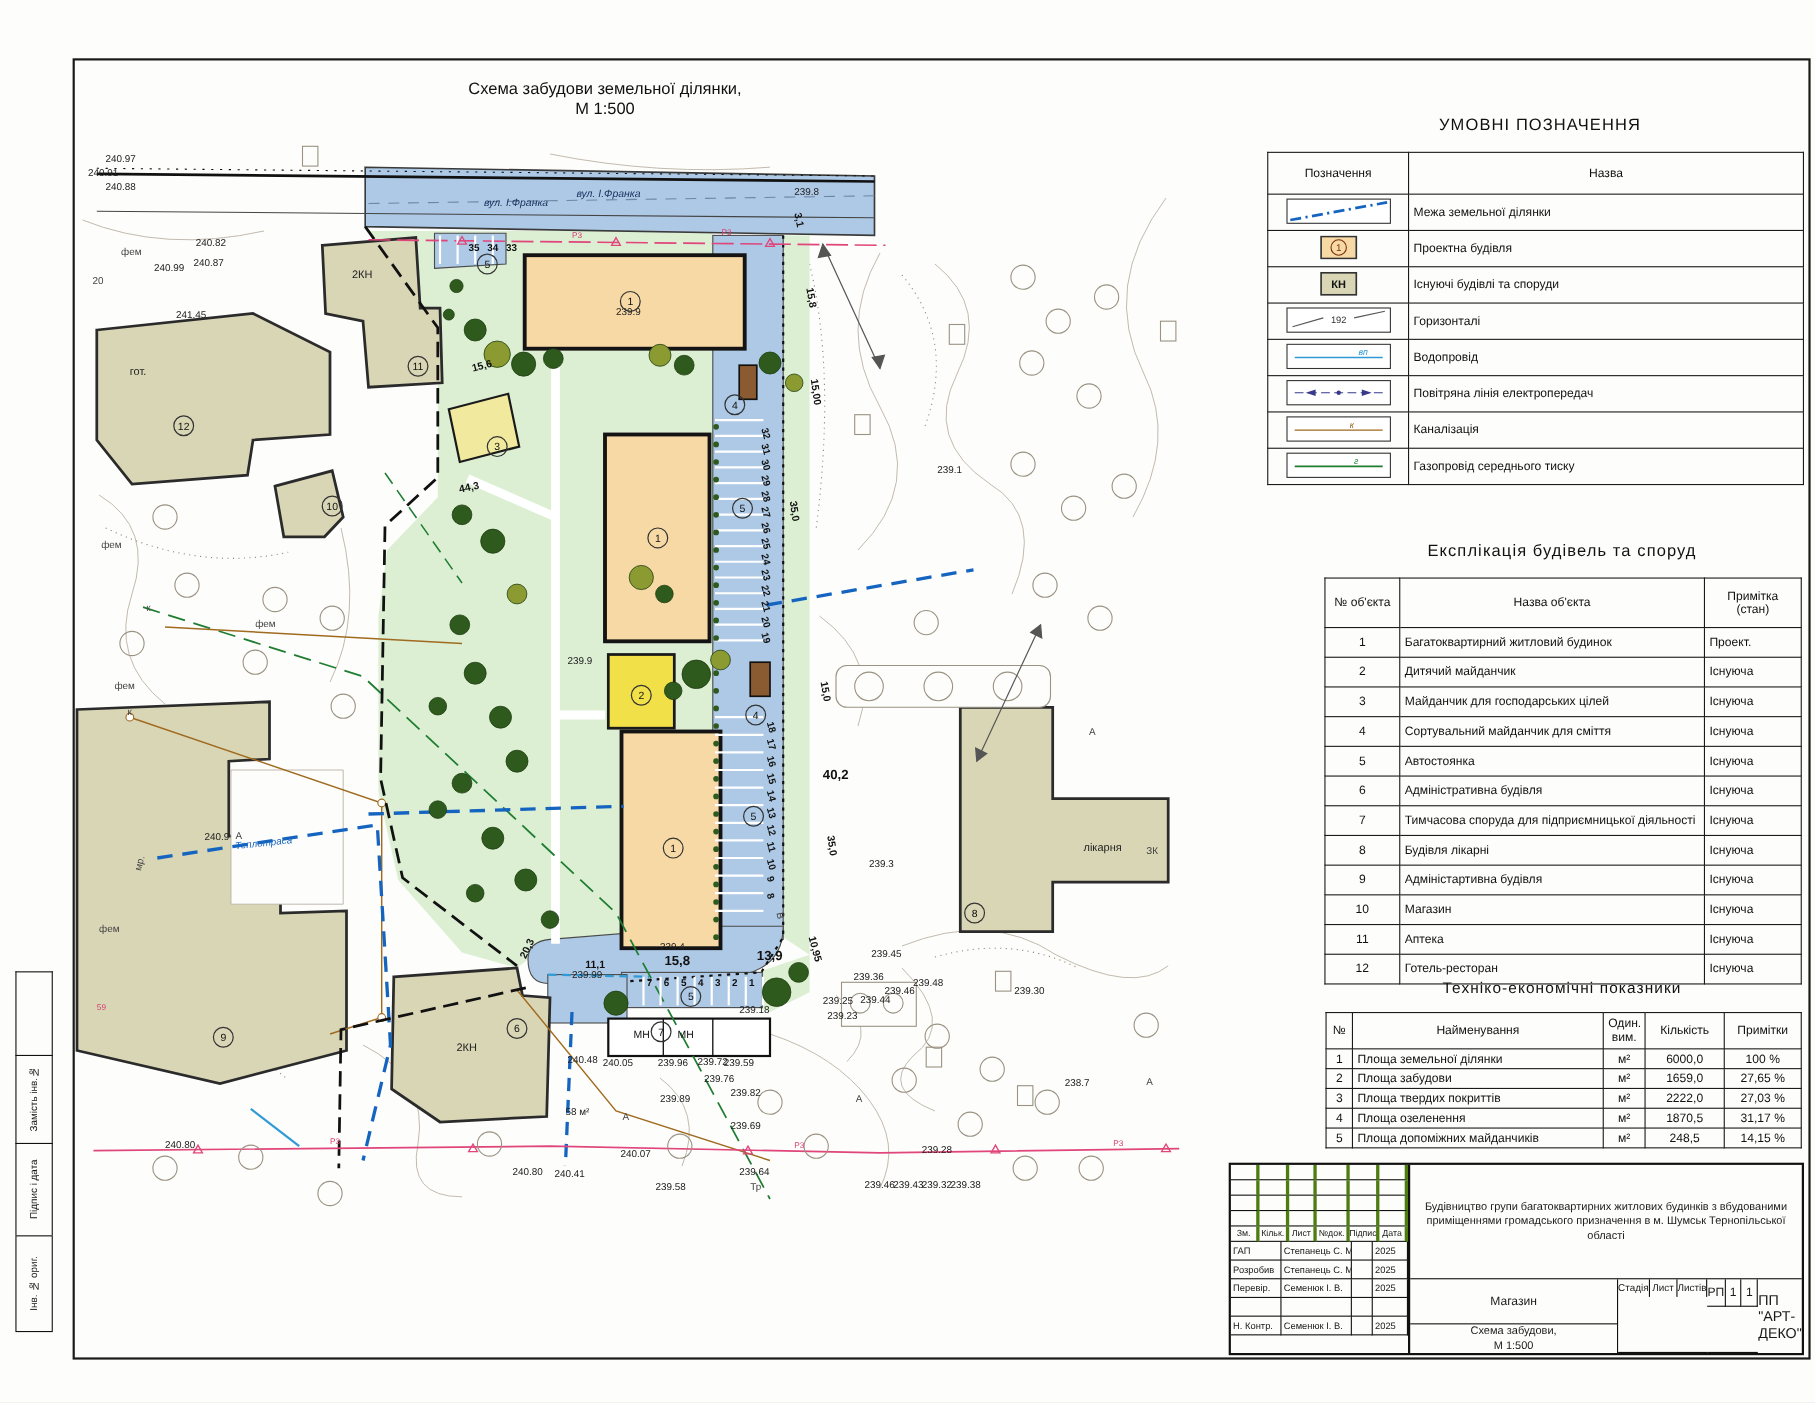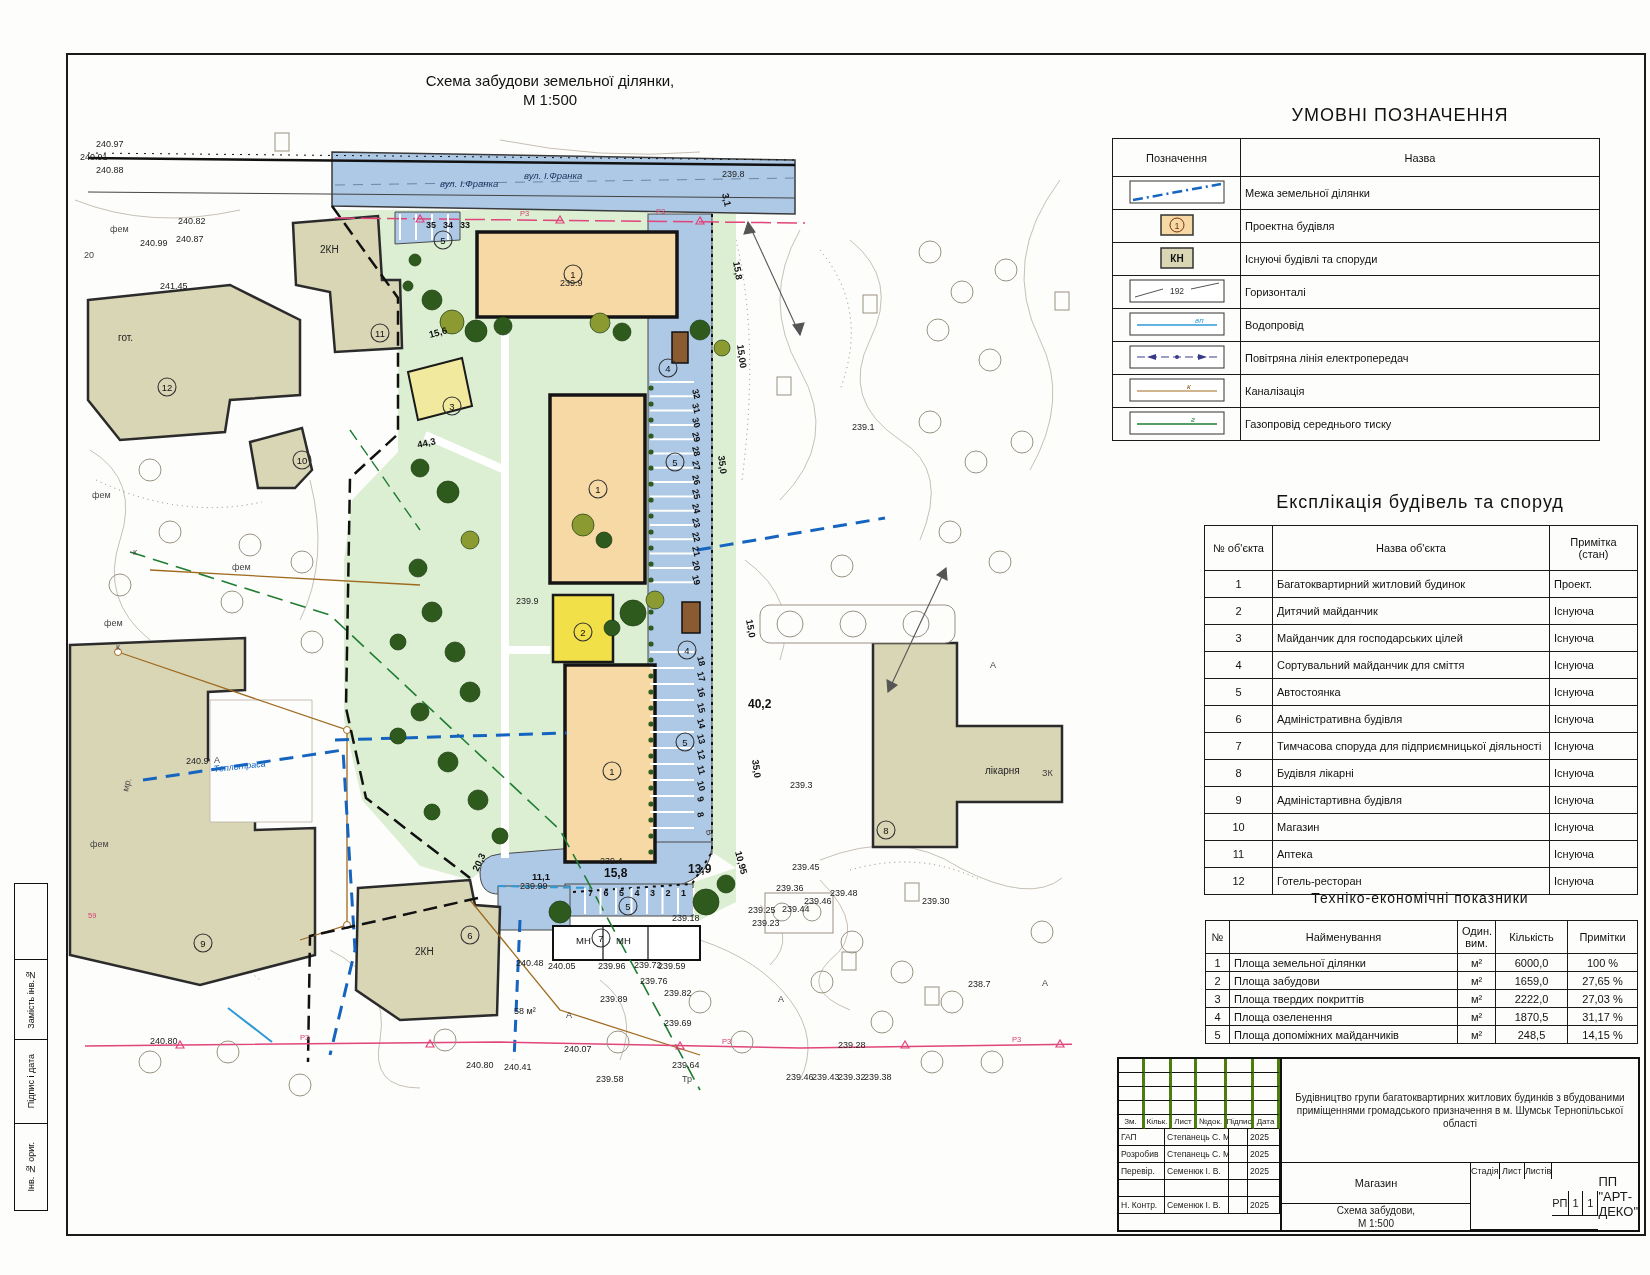--- a/index.html
+++ b/index.html
@@ -5,25 +5,25 @@
   html,body{margin:0;padding:0;background:#e8e8e4;}
   .sheet{position:relative;width:1650px;height:1275px;background:#fdfdfb;font-family:"Liberation Sans",sans-serif;color:#1a1a1a;overflow:hidden;}
   .frame{position:absolute;left:66px;top:53px;width:1576px;height:1179px;border:2px solid #1a1a1a;}
   .sheet-title{position:absolute;left:320px;top:72px;width:460px;text-align:center;font-size:15px;line-height:1.25;color:#111;}
   
   .strip{position:absolute;left:14px;top:883px;width:34px;height:330px;}
   .strip .sbox{box-sizing:border-box;border:1.5px solid #111;border-bottom:none;width:34px;display:flex;align-items:center;justify-content:center;}
   .strip .sbox:last-child{border-bottom:1.5px solid #111;}
   .strip .rot{writing-mode:vertical-rl;transform:rotate(180deg);font-size:9px;white-space:nowrap;color:#111;}
   
-  .blk-title{position:absolute;text-align:center;font-size:18px;color:#111;letter-spacing:1px;}
+  .blk-title{position:absolute;text-align:center;font-size:15px;color:#111;letter-spacing:1px;}
   table.t{border-collapse:collapse;table-layout:fixed;}
   table.t td,table.t th{border:1.5px solid #1a1a1a;font-weight:normal;font-size:11px;padding:1px 4px;color:#111;overflow:hidden;}
   table.t th{text-align:center;}
-  .legend-tbl{position:absolute;left:1112px;top:138px;width:488px;}
+  .legend-tbl{position:absolute;left:1152px;top:138px;width:488px;}
   .legend-tbl td{height:30px;}
   .legend-tbl .sym{text-align:center;}
   .expl-tbl{position:absolute;left:1204px;top:525px;width:434px;}
   .expl-tbl th{height:42px;}
   .expl-tbl td{height:24px;}
   .ind-tbl{position:absolute;left:1205px;top:920px;width:433px;}
   .ind-tbl th{height:30px;font-size:10.5px;}
   .ind-tbl td{height:15px;font-size:10.5px;}
   .cnum{text-align:center;}
   
@@ -35,21 +35,21 @@
   .tb-sig div{border-right:1px solid #111;border-bottom:1px solid #111;height:17px;font-size:8.5px;display:flex;align-items:center;padding-left:2px;box-sizing:border-box;overflow:hidden;white-space:nowrap;}
   .tb-right{flex:1;display:flex;flex-direction:column;}
   .tb-proj{height:72px;border-bottom:1.5px solid #111;font-size:10px;text-align:center;display:flex;align-items:center;justify-content:center;padding:16px 6px;line-height:1.3;}
   .tb-mid{flex:1;display:flex;}
   .tb-obj{width:188px;border-right:1.5px solid #111;display:flex;flex-direction:column;}
   .tb-objname{height:40px;border-bottom:1.5px solid #111;display:flex;align-items:center;justify-content:center;font-size:11px;}
   .tb-doc{flex:1;display:flex;align-items:center;justify-content:center;text-align:center;font-size:10px;line-height:1.3;}
   .tb-stage{flex:1;display:flex;}
   .tb-stage-grid{display:grid;grid-template-columns:1fr 1fr 1fr;border-bottom:1.5px solid #111;}
   .tb-stage-grid div{border-right:1px solid #111;height:16px;font-size:9px;display:flex;align-items:center;justify-content:center;}
-  .tb-stage-vals div{height:24px;font-size:11px;border-bottom:1.5px solid #111;margin-top:28px;}
+  .tb-stage-vals div{height:24px;font-size:11px;border-bottom:1.5px solid #111;}
   .tb-co{flex:1;display:flex;align-items:center;justify-content:center;font-size:13px;}
   
   text{font-family:"Liberation Sans",sans-serif;fill:#222;}
   .elev{font-size:9px;}
   .dim{font-size:9.5px;font-weight:bold;fill:#111;}
   .dimb{font-size:12px;font-weight:bold;fill:#111;}
   .street{font-size:9.5px;font-style:italic;fill:#17305e;}
   .nameb{font-size:10px;fill:#222;}
   .letter{font-size:9px;fill:#444;}
   .stall{font-size:9px;font-weight:bold;fill:#111;}

